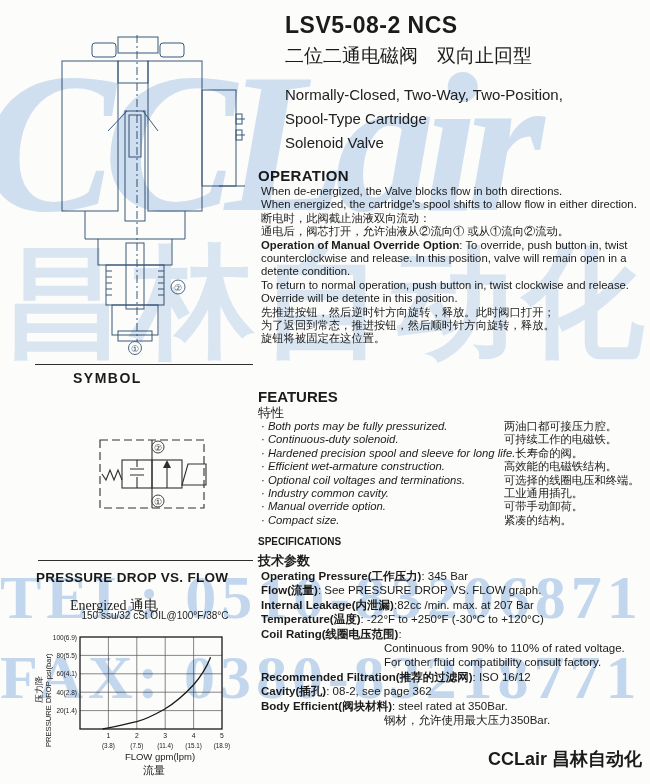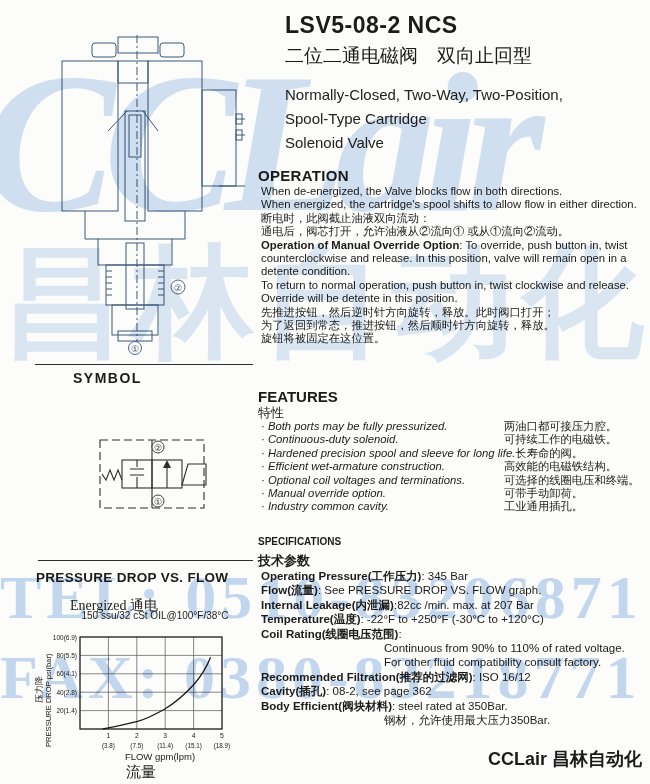--- a/index.html
+++ b/index.html
@@ -41,21 +41,21 @@
   
   .rule{height:0;border-top:1.6px solid #2e2e2e;}
   .h-symbol{left:45px;top:370px;font-size:14px;font-weight:600;letter-spacing:1.5px;margin-left:28px;}
   .h-chart{left:36px;top:570px;width:220px;text-align:left;font-size:13.5px;font-weight:bold;letter-spacing:.3px;}
   .anno1{left:70px;top:597px;width:180px;text-align:left;font-size:14px;color:#222;font-family:Liberation Serif, serif;}
   .anno2{left:50px;top:610px;width:210px;text-align:center;font-size:10px;color:#222;}
   .ylab{position:absolute;transform:rotate(-90deg);transform-origin:left top;white-space:nowrap;}
   .ylab-cn{left:33px;top:703px;font-size:9px;}
   .ylab-en{left:44px;top:747px;font-size:7.6px;}
   .xlab{left:75px;top:751px;width:170px;text-align:center;font-size:9.5px;}
-  .xlab-cn{left:71px;top:763px;width:140px;text-align:center;font-size:15px;}
+  .xlab-cn{left:84px;top:763px;width:140px;text-align:center;font-size:11px;}
   .footer{left:420px;top:747px;width:222px;text-align:right;font-size:18px;font-weight:bold;}
   svg{display:block;}
   .z2{z-index:2;}
 </style>
 </head>
 <body>
 
 <div class="page">
 
   <div class="wm">
@@ -199,26 +199,30 @@
       </div>
     <div class="row">
         <span class="en">· <span>Efficient wet-armature construction.</span></span>
         <span class="cn">高效能的电磁铁结构。</span>
       </div>
     <div class="row">
         <span class="en">· <span>Optional coil voltages and terminations.</span></span>
         <span class="cn">可选择的线圈电压和终端。</span>
       </div>
     <div class="row">
+        <span class="en">· <span>Industry common cavity.</span></span>
+        <span class="cn">工业通用插孔。</span>
+      </div>
+    <div class="row">
         <span class="en">· <span>Manual override option.</span></span>
         <span class="cn">可带手动卸荷。</span>
       </div>
     <div class="row">
-        <span class="en">· <span>Industry common cavity.</span></span>
-        <span class="cn">工业通用插孔。</span>
+        <span class="en">· <span>Compact size.</span></span>
+        <span class="cn">紧凑的结构。</span>
       </div>
   </div>
 
   <div class="abs h-spec z2">SPECIFICATIONS</div>
   <div class="abs h-spec-cn z2">技术参数</div>
   <div class="abs spec z2">
     <div class="row"><b>Operating Pressure</b><b>(工作压力)</b><span>: 345 Bar</span></div>
     <div class="row"><b>Flow</b><b>(流量)</b><span>: See PRESSURE DROP VS. FLOW graph.</span></div>
     <div class="row"><b>Internal Leakage</b><b>(内泄漏)</b><span>:82cc /min. max. at 207 Bar</span></div>
     <div class="row"><b>Temperature</b><b>(温度)</b><span>: -22°F to +250°F (-30°C to +120°C)</span></div>

